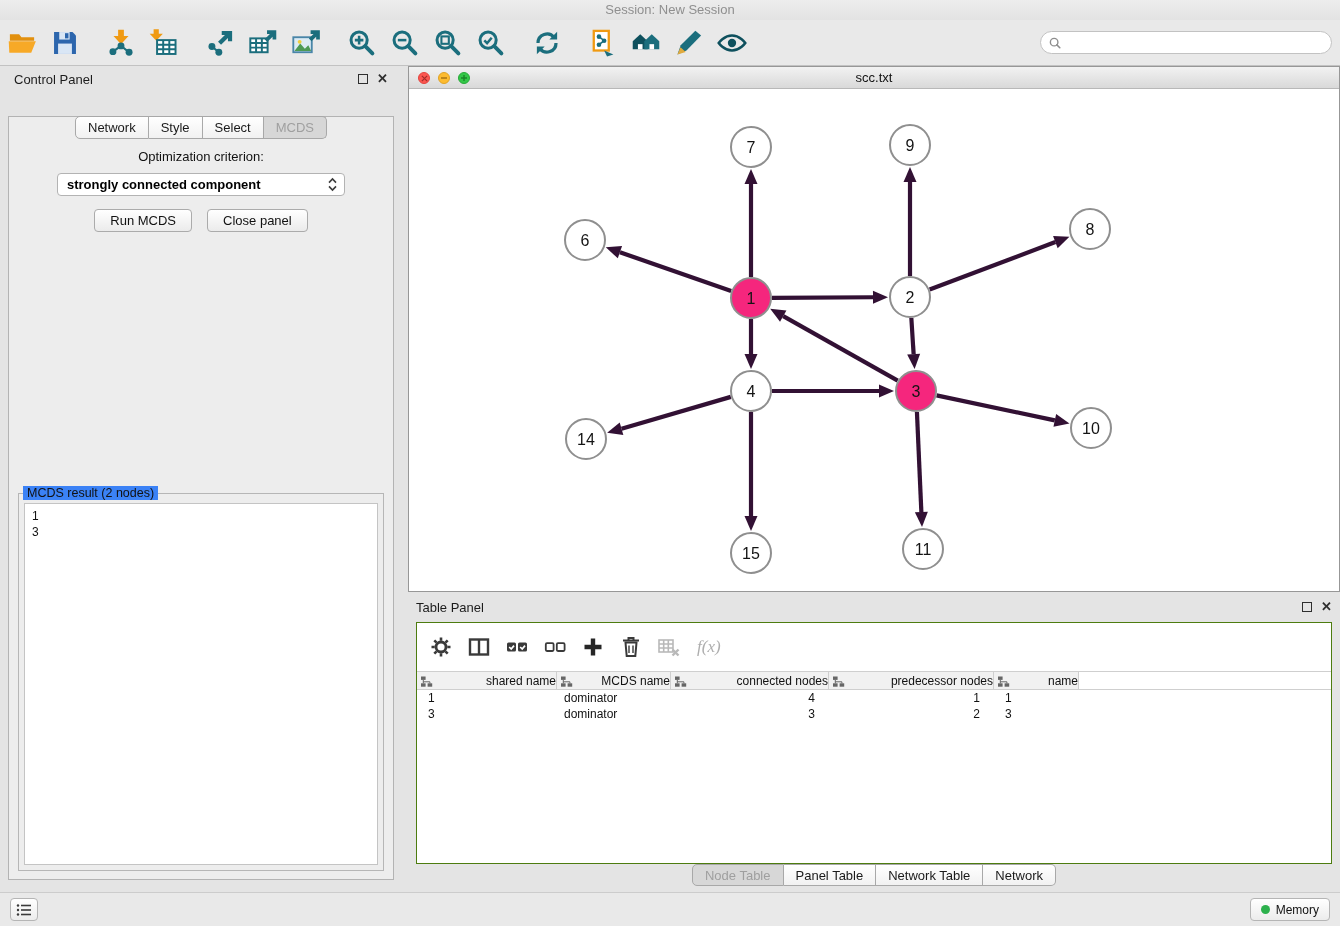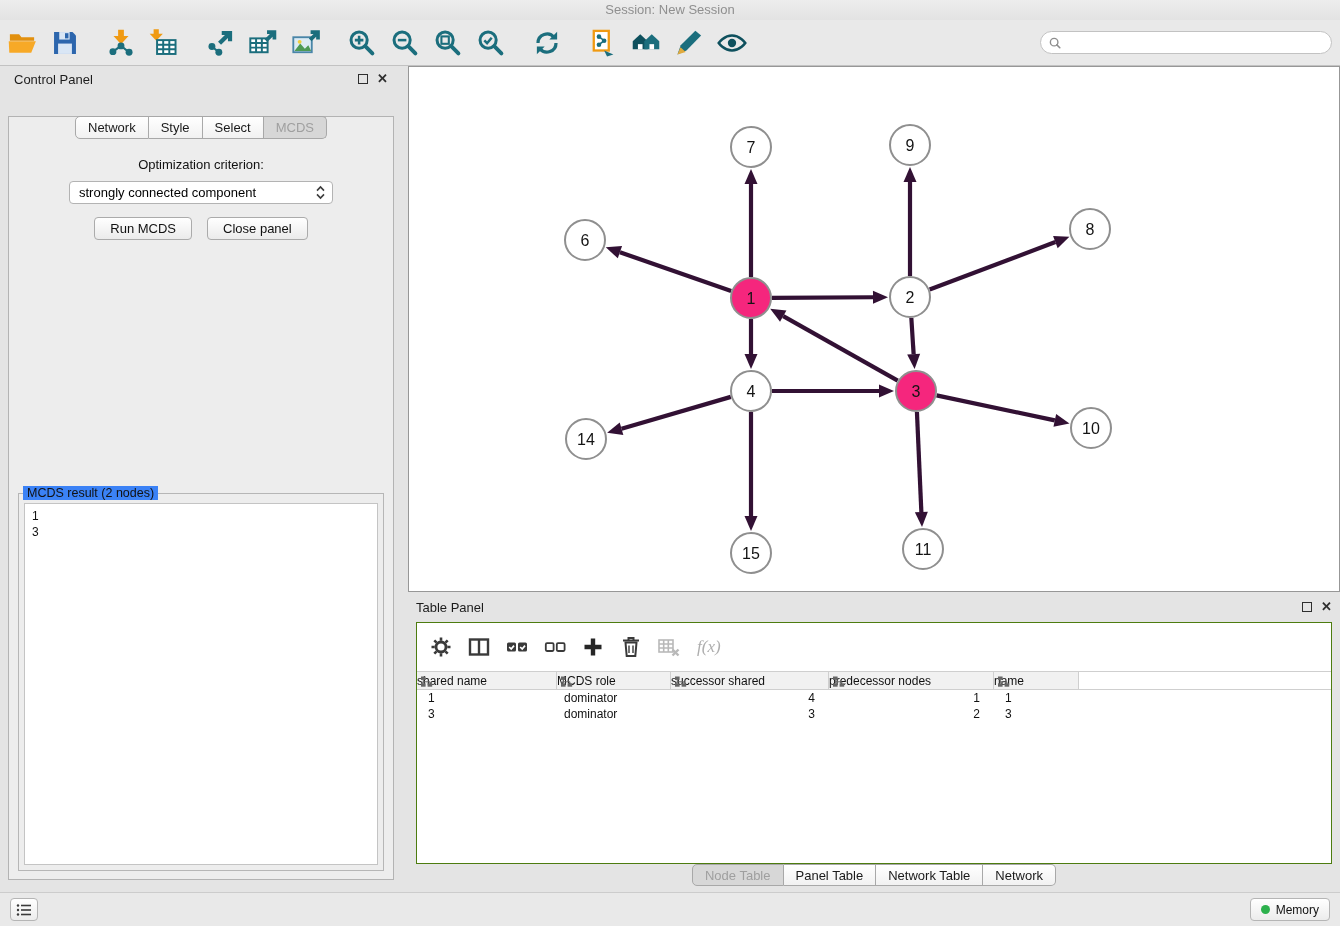--- a/index.html
+++ b/index.html
@@ -40,24 +40,24 @@
   
   .control-panel { position:absolute; left:8px; top:66px; width:386px; height:814px; }
   .panel-header { height:26px; display:flex; align-items:center; font-size:13px;
                   color:#1c1c1c; padding:0 6px; }
   .panel-btns { margin-left:auto; display:flex; align-items:center; gap:9px; }
   .float-btn { width:10px; height:10px; border:1.6px solid #2e2e2e; display:inline-block; cursor:pointer; }
   .close-btn { font-size:13px; font-weight:bold; color:#2e2e2e; line-height:10px; cursor:pointer; }
   .cp-tabs { position:absolute; top:28px; left:50%; transform:translateX(-50%); z-index:2;margin-top:22px; }
   .cp-body { position:absolute; top:50px; left:0; right:0; bottom:0;
              background:#ededed; border:1px solid #b3b3b3; }
-  .opt-label { margin-top:40px; text-align:center; font-size:13px; color:#111; }
-  .dropdown { margin:9px auto 0; width:264px; height:23px; background:#fff;
+  .opt-label { margin-top:32px; text-align:center; font-size:13px; color:#111; }
+  .dropdown { margin:9px auto 0; width:288px; height:23px; background:#fff;
               border:1px solid #b3b3b3; border-radius:4px; display:flex;
-              align-items:center; font-size:13px; padding:0 6px 0 9px; cursor:pointer; }
+              align-items:center; font-size:13px; padding:0 6px 0 9px; cursor:pointer;font-weight:bold; }
   .dropdown .dd-label { flex:1; overflow:hidden; white-space:nowrap; }
   .btn-row { margin-top:13px; display:flex; justify-content:center; gap:15px; }
   .cp-btn { border:1px solid #ababab; background:linear-gradient(#ffffff,#ebebeb);
             border-radius:4px; padding:3px 15px; font-size:13px; color:#111;
             font-family:"Liberation Sans",sans-serif; cursor:pointer; }
   .result-group { position:absolute; left:9px; right:9px; top:376px; bottom:8px;
                   border:1px solid #b6b6b6; }
   .legend { position:absolute; top:-8px; left:4px; background:#3b82f6;
             padding:0 4px; font-size:12.5px; color:#111; }
   .result-list { position:absolute; left:5px; right:5px; top:9px; bottom:5px;
@@ -83,21 +83,21 @@
   .table-panel { position:absolute; left:408px; top:594px; width:932px; height:292px; }
   .tp-body { position:absolute; top:28px; left:8px; right:8px; bottom:22px;
              background:#fff; border:1px solid #4d7c0f; overflow:hidden; }
   .tp-toolbar { height:48px; display:flex; align-items:center; padding-left:10px; }
   .ttool { width:28px; height:28px; margin-right:10px; display:flex;
            align-items:center; justify-content:center; cursor:pointer; }
   .ttool.disabled { cursor:default; }
   .fx { font-family:"Liberation Serif", serif; font-style:italic; font-size:17px;
         color:#aeaeae; margin-left:4px; }
   .thead { display:flex; border-top:1px solid #cfcfcf; border-bottom:1px solid #cfcfcf; height:19px; }
-  .th { position:relative; display:flex; align-items:center; justify-content:flex-start;
+  .th { position:relative; display:flex; align-items:center; justify-content:flex-end;
         border-right:1px solid #cfcfcf; background:#f1f1f1; font-size:12px; color:#111;
         cursor:pointer; }
   .col-icon { position:absolute; left:3px; top:3px; }
   .tr { display:flex; height:16px; line-height:16px; font-size:12px; color:#111; cursor:default; }
   .td { overflow:hidden; white-space:nowrap; }
   .td.a0 { padding-left:11px; }
   .td.a1 { padding-left:7px; }
   .td.a2, .td.a3 { text-align:right; padding-right:14px; }
   .td.a4 { padding-left:11px; }
   .tp-tabs-wrap { position:absolute; bottom:0; left:0; right:0; height:22px;
@@ -294,20 +294,40 @@
         <span class="legend">MCDS result (2 nodes)</span>
         <div class="result-list">
             <div>1</div>
             <div>3</div>
           </div>
       </div>
     </div>
   </div>
 
   <div class="network-window">
+    <div class="nw-titlebar">
+      <span class="traffic">
+        <span class="light red">
+          <svg width="7" height="7" viewBox="0 0 8 8">
+              <path d="M1 1l6 6M7 1L1 7" stroke="rgba(90,10,10,.55)" stroke-width="1.4"></path>
+            </svg>
+        </span>
+        <span class="light yellow">
+          <svg width="8" height="8" viewBox="0 0 8 8">
+              <path d="M1 4h6" stroke="rgba(110,70,0,.6)" stroke-width="1.5"></path>
+            </svg>
+        </span>
+        <span class="light green">
+          <svg width="8" height="8" viewBox="0 0 8 8">
+              <path d="M4 1v6M1 4h6" stroke="rgba(10,90,20,.6)" stroke-width="1.4"></path>
+            </svg>
+        </span>
+      </span>
+      <span>scc.txt</span>
+    </div>
     <svg id="network-svg" width="930" height="502" viewBox="0 0 930 502">
         <g>
           <line x1="342" y1="188" x2="342" y2="95" stroke="#321134" stroke-width="4.2"></line>
           <polygon points="342,80 348.5,95 335.5,95" fill="#321134"></polygon>
         </g>
         <g>
           <line x1="322.1752536154717" y1="202.07328138371903" x2="210.9293150584546" y2="163.2042185143998" stroke="#321134" stroke-width="4.2"></line>
           <polygon points="196.76878192664867,158.2565623599134 213.07329939206537,157.06798749061724 208.78533072484382,169.34044953818236" fill="#321134"></polygon>
         </g>
         <g>
@@ -474,30 +494,30 @@
               </svg></span>
             <span>shared name</span>
           </div>
           <div class="th" style="width: 114px;">
             <span class="col-icon"><svg width="13" height="13" viewBox="0 0 13 13">
                 <rect x="1" y="1.5" width="4.6" height="3.4" fill="#666"></rect>
                 <rect x="1" y="8.3" width="4.6" height="3.4" fill="#666"></rect>
                 <rect x="7.6" y="8.3" width="4.6" height="3.4" fill="#666"></rect>
                 <path d="M3.3 4.9v3.4M3.3 6.8h6.6v1.5" stroke="#666" fill="none"></path>
               </svg></span>
-            <span>MCDS role</span>
+            <span>MCDS name</span>
           </div>
           <div class="th" style="width: 158px;">
             <span class="col-icon"><svg width="13" height="13" viewBox="0 0 13 13">
                 <rect x="1" y="1.5" width="4.6" height="3.4" fill="#666"></rect>
                 <rect x="1" y="8.3" width="4.6" height="3.4" fill="#666"></rect>
                 <rect x="7.6" y="8.3" width="4.6" height="3.4" fill="#666"></rect>
                 <path d="M3.3 4.9v3.4M3.3 6.8h6.6v1.5" stroke="#666" fill="none"></path>
               </svg></span>
-            <span>successor shared</span>
+            <span>connected nodes</span>
           </div>
           <div class="th" style="width: 165px;">
             <span class="col-icon"><svg width="13" height="13" viewBox="0 0 13 13">
                 <rect x="1" y="1.5" width="4.6" height="3.4" fill="#666"></rect>
                 <rect x="1" y="8.3" width="4.6" height="3.4" fill="#666"></rect>
                 <rect x="7.6" y="8.3" width="4.6" height="3.4" fill="#666"></rect>
                 <path d="M3.3 4.9v3.4M3.3 6.8h6.6v1.5" stroke="#666" fill="none"></path>
               </svg></span>
             <span>predecessor nodes</span>
           </div>

